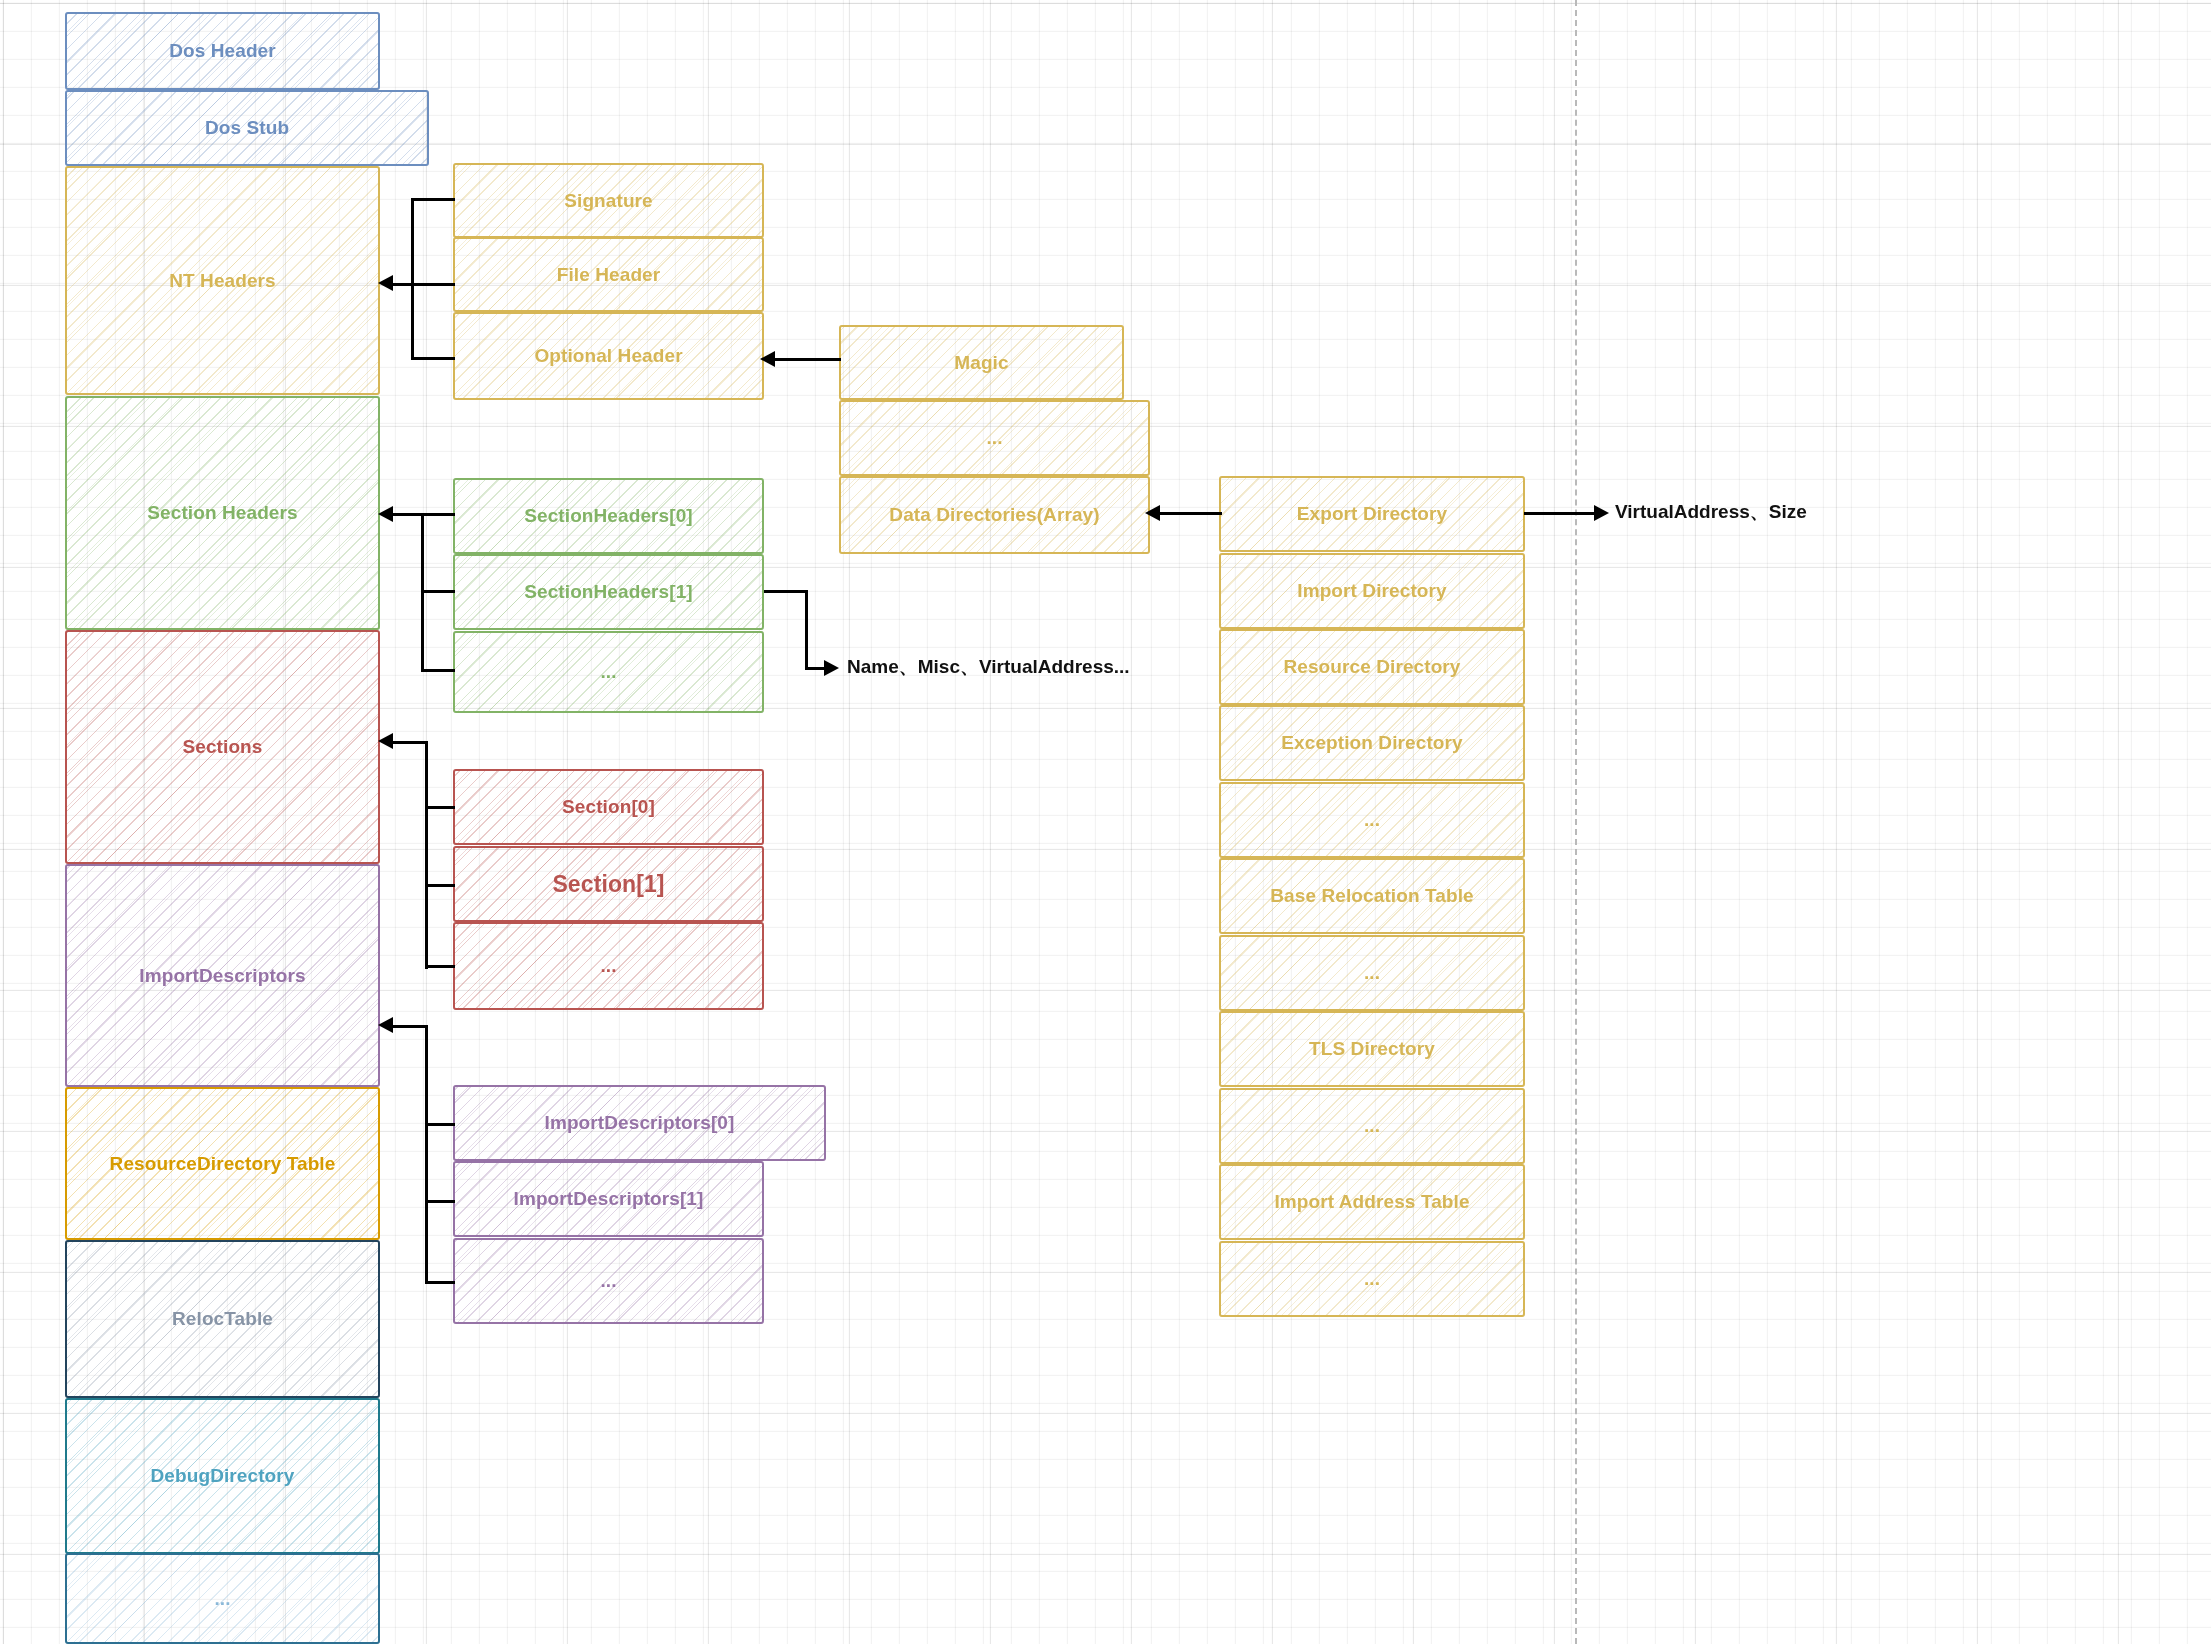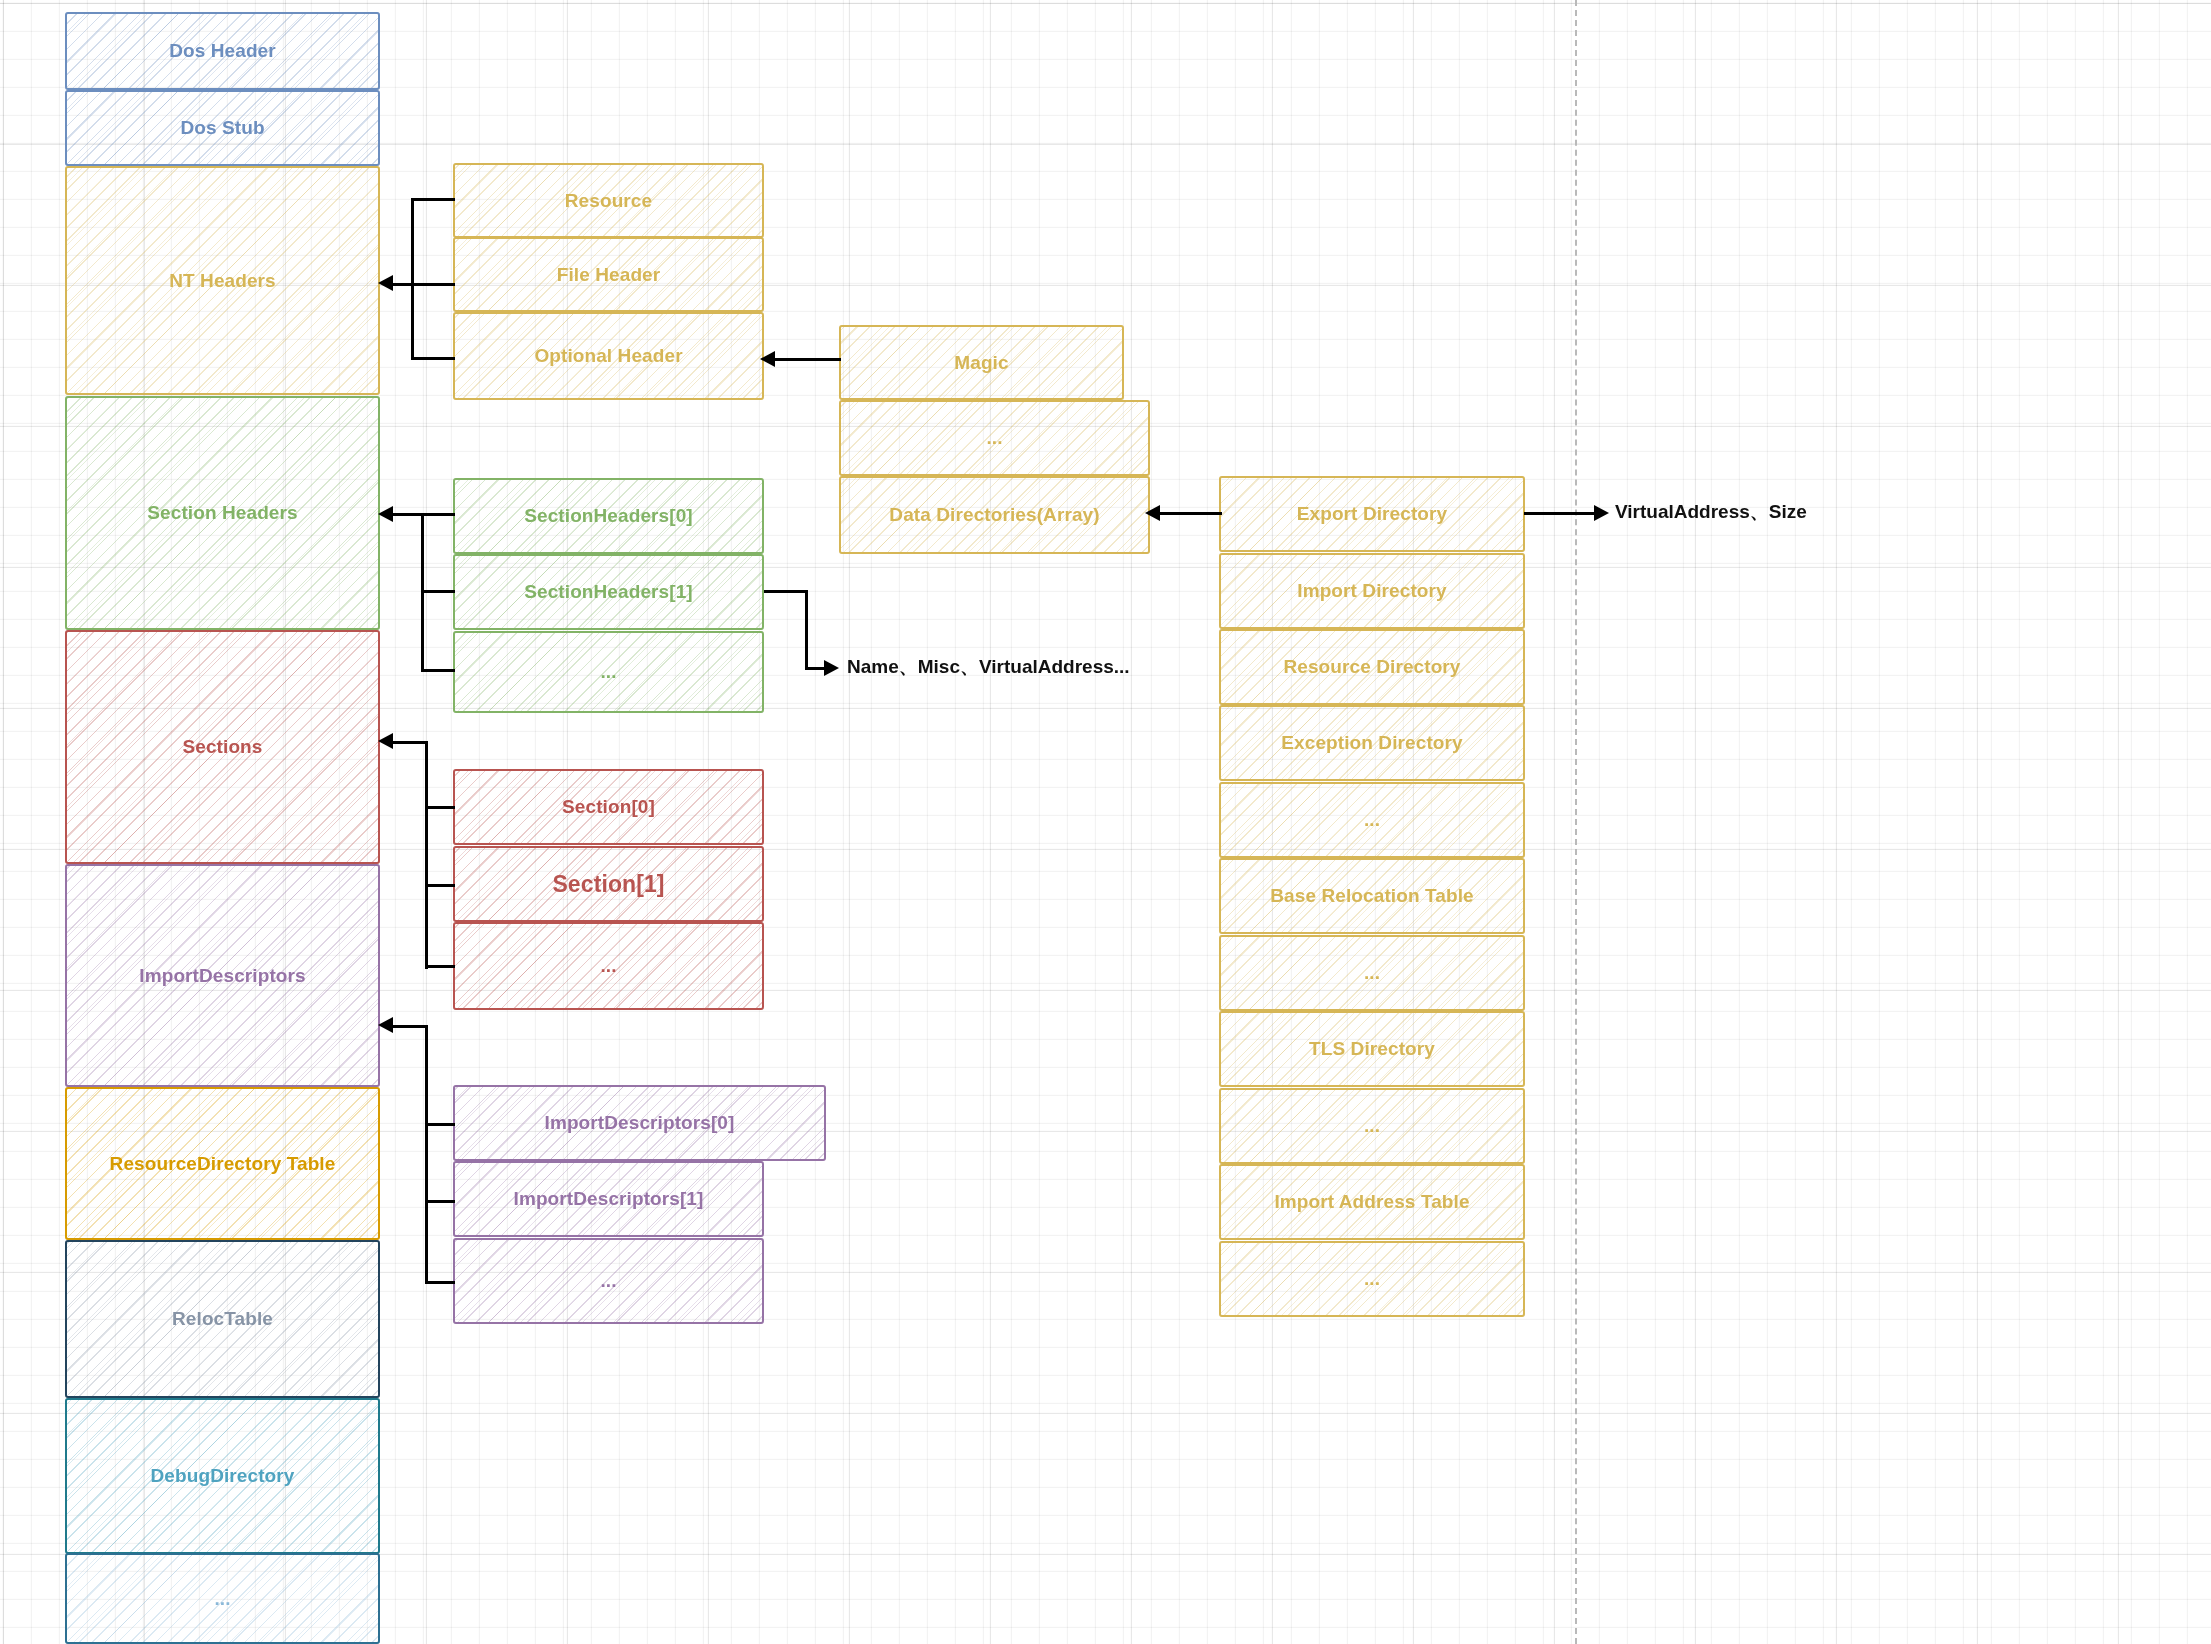--- a/index.html
+++ b/index.html
@@ -140,21 +140,21 @@
 </head>
 <body>
 
 <div id="canvas">
 
   <div class="page-guide" style="left:1575px;"></div>
 
   <div class="box c-blue" style="left:65px;  top:11.5px;   width:315px; height:78px;">
       <span class="lbl" style="font-size: 19px;">Dos Header</span>
     </div>
-  <div class="box c-blue" style="left:65px;  top:90px;   width:315px; height:76px;">
+  <div class="box c-blue" style="left:65px;  top:90px;   width:364px; height:76px;">
       <span class="lbl" style="font-size: 19px;">Dos Stub</span>
     </div>
   <div class="box c-gold" style="left:65px;  top:166px;  width:315px; height:229px;">
       <span class="lbl" style="font-size: 19px;">NT Headers</span>
     </div>
   <div class="box c-green" style="left:65px;  top:396px;  width:315px; height:234px;">
       <span class="lbl" style="font-size: 19px;">Section Headers</span>
     </div>
   <div class="box c-red" style="left:65px;  top:630px;  width:315px; height:234px;">
       <span class="lbl" style="font-size: 19px;">Sections</span>
@@ -169,21 +169,21 @@
       <span class="lbl" style="font-size: 19px;">RelocTable</span>
     </div>
   <div class="box c-teal" style="left:65px;  top:1398px; width:315px; height:156px;">
       <span class="lbl" style="font-size: 19px;">DebugDirectory</span>
     </div>
   <div class="box c-steel" style="left:65px;  top:1553px; width:315px; height:91px;">
       <span class="lbl" style="font-size: 19px;">...</span>
     </div>
 
   <div class="box c-gold" style="left:453px; top:163px; width:311px; height:75px;">
-      <span class="lbl" style="font-size: 19px;">Resource</span>
+      <span class="lbl" style="font-size: 19px;">Signature</span>
     </div>
   <div class="box c-gold" style="left:453px; top:237px; width:311px; height:75px;">
       <span class="lbl" style="font-size: 19px;">File Header</span>
     </div>
   <div class="box c-gold" style="left:453px; top:312px; width:311px; height:88px;">
       <span class="lbl" style="font-size: 19px;">Optional Header</span>
     </div>
 
   <div class="conn h" style="left:411px; top:198px;  width:44px;"></div>
   <div class="conn h" style="left:411px; top:283px;  width:44px;"></div>

